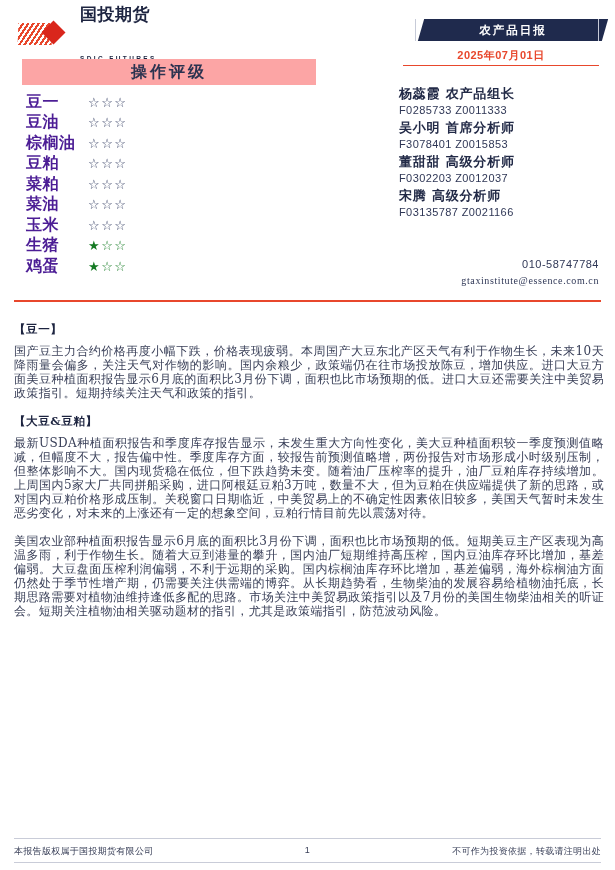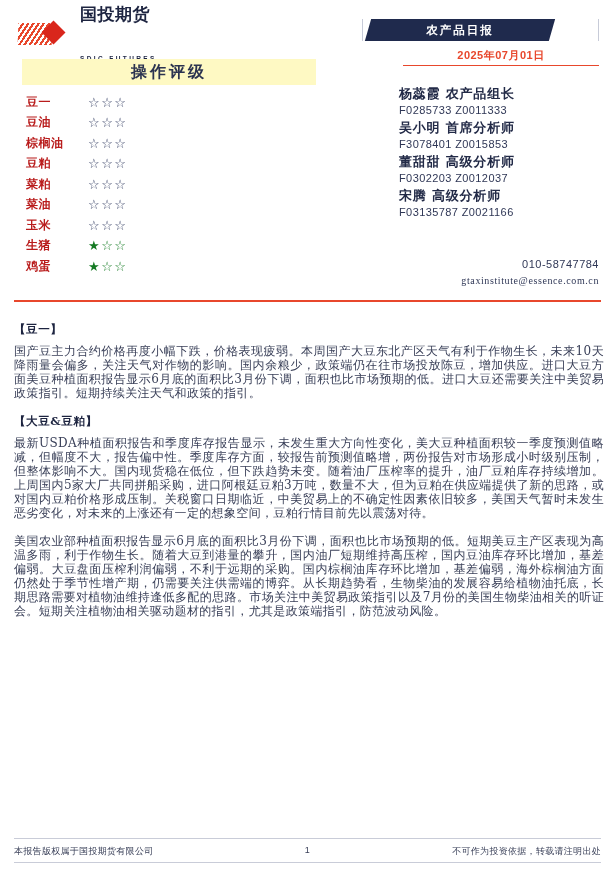--- a/index.html
+++ b/index.html
@@ -85,21 +85,21 @@
     color: #1d2440;
     letter-spacing: 2.4px;
     margin-top: 1px;
   }
 
   
   .banner-wrap {
     position: absolute;
     right: 16px;
     top: 19px;
-    width: 237px;
+    width: 184px;
     height: 22px;
   }
   .banner {
     position: absolute;
     left: 6px;
     top: 0;
     width: 184px;
     height: 22px;
     background: #1f2a4d;
     transform: skewX(-16deg);
@@ -150,21 +150,21 @@
     background: #e8472c;
   }
 
   
   .rating-banner {
     position: absolute;
     left: 22px;
     top: 59px;
     width: 294px;
     height: 26px;
-    background: #fef9c3;
+    background: #fca5a5;
     display: flex;
     align-items: center;
     justify-content: center;
   }
   .rating-banner-title {
     font-family: "DejaVu Serif", "Liberation Serif", serif;
     font-size: 16px;
     font-weight: bold;
     color: #2b3350;
     letter-spacing: 3px;
@@ -178,23 +178,23 @@
     width: 300px;
   }
   .rating-row {
     display: flex;
     align-items: center;
     height: 20.5px;
   }
   .rating-name {
     width: 62px;
     font-family: "DejaVu Serif", "Liberation Serif", serif;
-    font-size: 12px;
-    font-weight: bold;
-    color: #b91c1c;
+    font-size: 16px;
+    font-weight: bold;
+    color: #4c1d95;
     letter-spacing: 0.5px;
   }
   .rating-stars {
     font-size: 13px;
     letter-spacing: 1.5px;
     line-height: 1;
   }
   .rating-stars.navy  { color: #3a4468; }
   .rating-stars.green { color: #147a23; }
 

